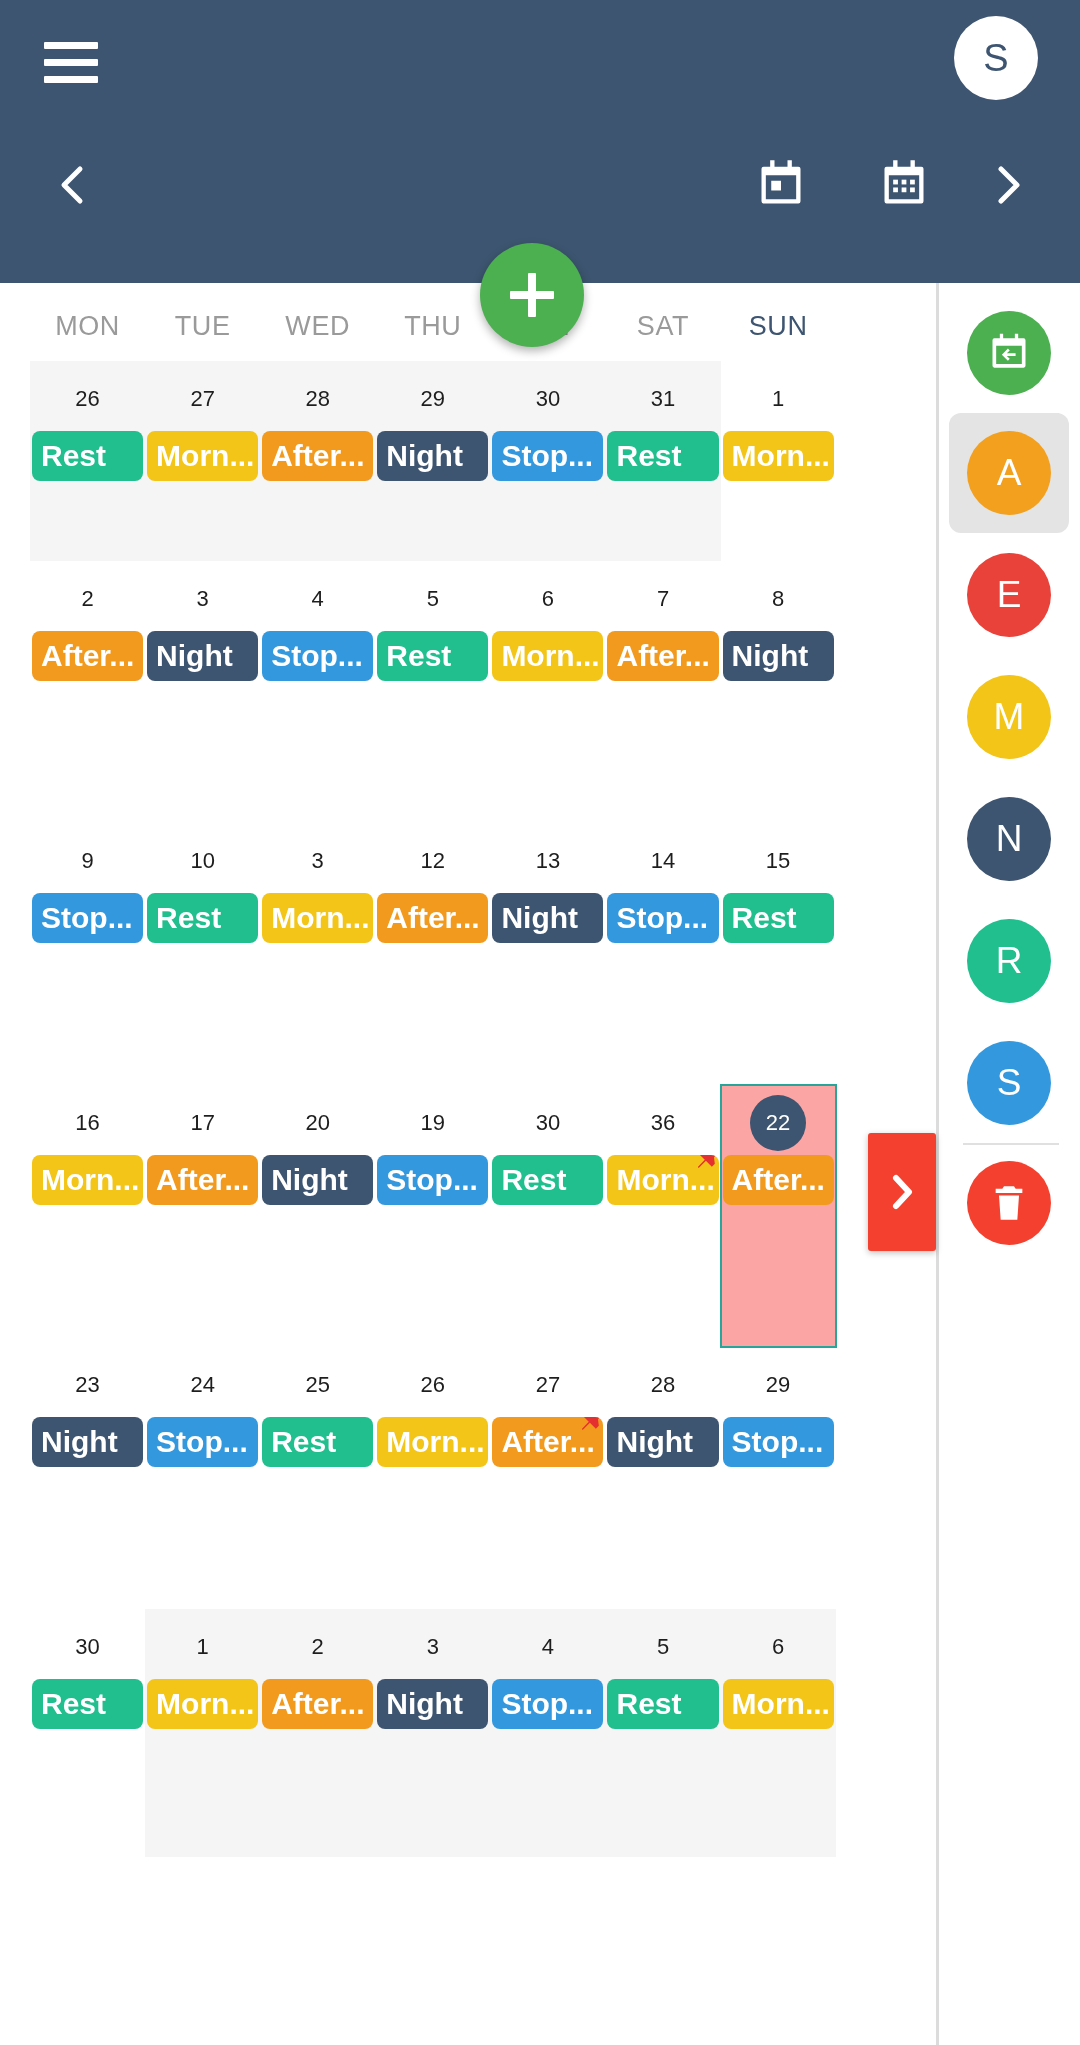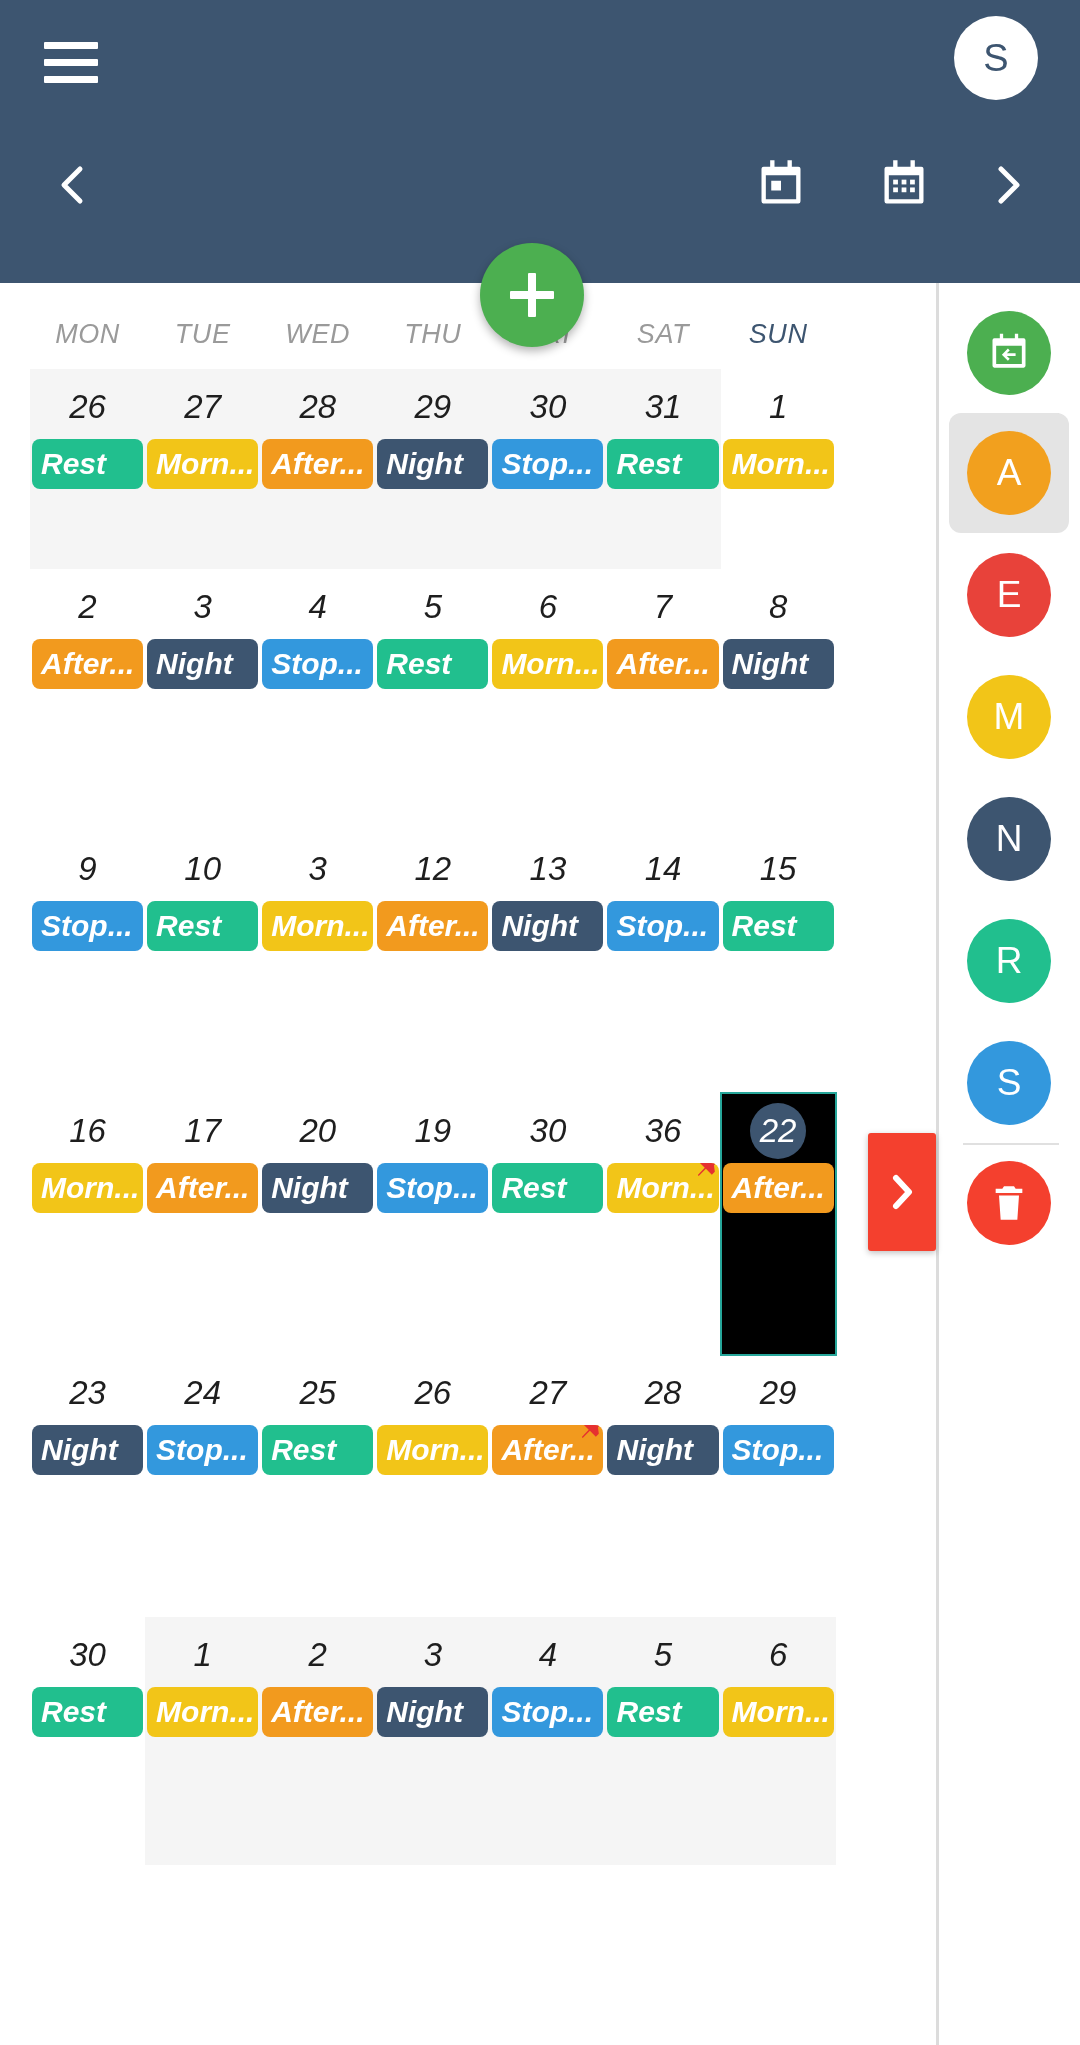--- a/index.html
+++ b/index.html
@@ -142,23 +142,22 @@
     top: 283px;
     width: 936px;
     height: 1762px;
     background: #ffffff;
     overflow: hidden;
   }
 
   .grid-inner {
     position: absolute;
     left: 30px;
-    top: 16px;
+    top: 8px;
     width: 806px;
-    font-style: italic;
   }
 
   .week {
     position: relative;
     display: grid;
     grid-template-columns: repeat(7, 115.1px);
     width: 806px;
   }
 
   
@@ -189,33 +188,33 @@
   }
   .daycell.outside { background: #f5f5f5; }
 
   .daynum {
     display: block;
     margin: 0 auto;
     width: 56px;
     height: 56px;
     line-height: 56px;
     text-align: center;
-    font-size: 33px;
+    font-size: 22px;
     color: #1e1e1e;
   }
   .daycell.selected-day .daynum {
     background: #3d5570;
     color: #ffffff;
     border-radius: 50%;
   }
 
   .daycell.selected-box {
     outline: 2px solid #26a69a;
     outline-offset: -1px;
-    background: #000000;
+    background: #fca5a5;
     z-index: 4;
   }
 
   .chip {
     position: relative;
     display: block;
     margin: 4px 2px 0 2px;
     height: 50px;
     line-height: 50px;
     border-radius: 8px;

